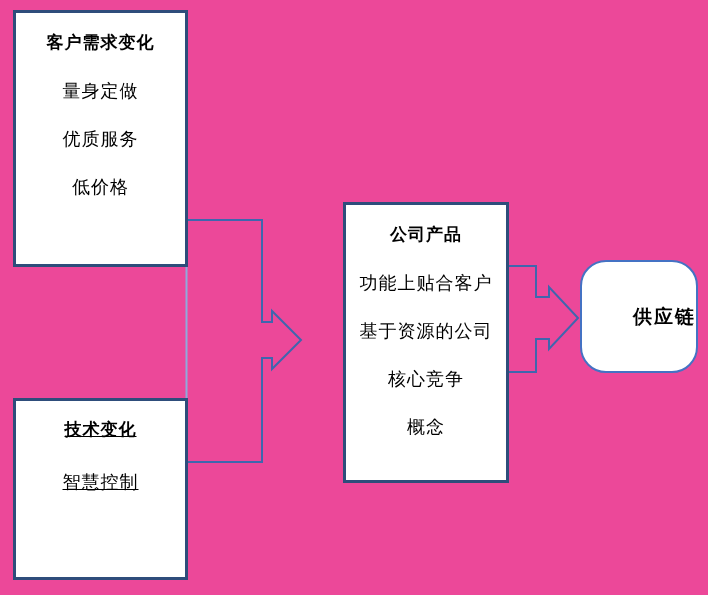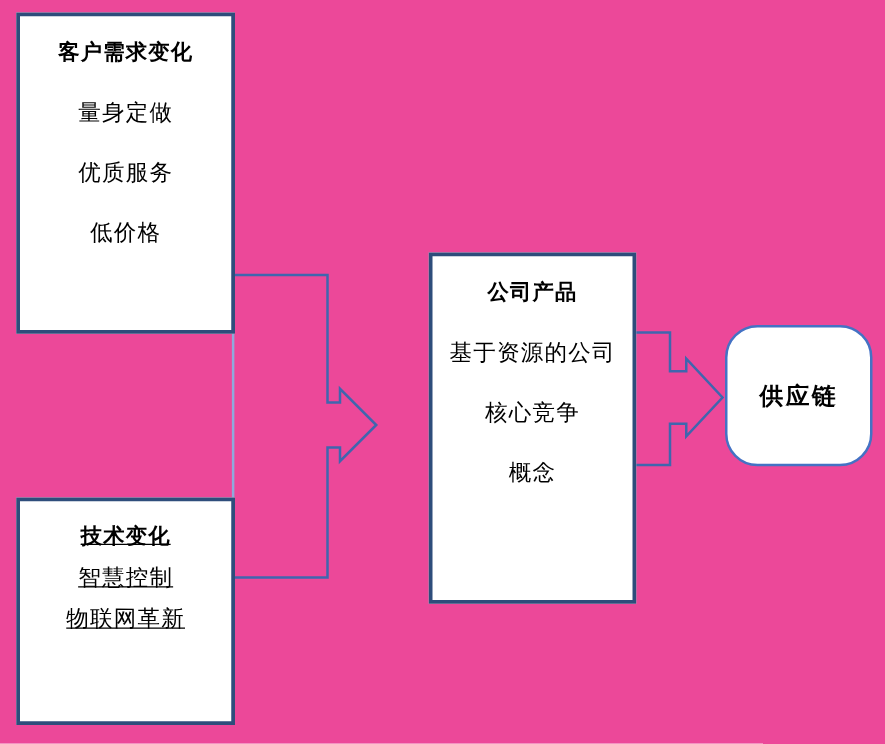--- a/index.html
+++ b/index.html
@@ -30,37 +30,37 @@
   .box-supply {
     position: absolute;
     box-sizing: border-box;
     left: 580px; top: 260px;
     width: 118px; height: 113px;
     background: #ffffff;
     border: 2.5px solid #4472C4;
     border-radius: 26px;
     display: flex;
     align-items: center;
-    justify-content: center;
+    justify-content: flex-end;
   }
   .box-title {
     margin-top: 18px;
     font-size: 17px;
     font-weight: bold;
     line-height: 22px;
     letter-spacing: 1px;
   }
   .box-technology .box-title { margin-top: 17px; }
   .box-item {
     margin-top: 27px;
     font-size: 18px;
     line-height: 21px;
     letter-spacing: 1px;
   }
-  .box-technology .box-item { margin-top: 12px; }
+  .box-technology .box-item { margin-top: 31px; }
   .supply-title {
     font-size: 19px;
     font-weight: bold;
     letter-spacing: 2px;
   }
 </style>
 </head>
 <body>
 
 <div class="canvas">
@@ -77,25 +77,25 @@
   <div class="rect-box box-customer">
     <div class="box-title">客户需求变化</div>
     <div class="box-item">量身定做</div>
     <div class="box-item">优质服务</div>
     <div class="box-item">低价格</div>
   </div>
 
   <div class="rect-box box-technology">
     <div class="box-title">技术变化</div>
     <div class="box-item">智慧控制</div>
-    <div class="box-item">物联网革新</div>
   </div>
 
   <div class="rect-box box-product">
     <div class="box-title">公司产品</div>
+    <div class="box-item">功能上贴合客户</div>
     <div class="box-item">基于资源的公司</div>
     <div class="box-item">核心竞争</div>
     <div class="box-item">概念</div>
   </div>
 
   <div class="box-supply">
     <div class="supply-title">供应链</div>
   </div>
 
 </div>

